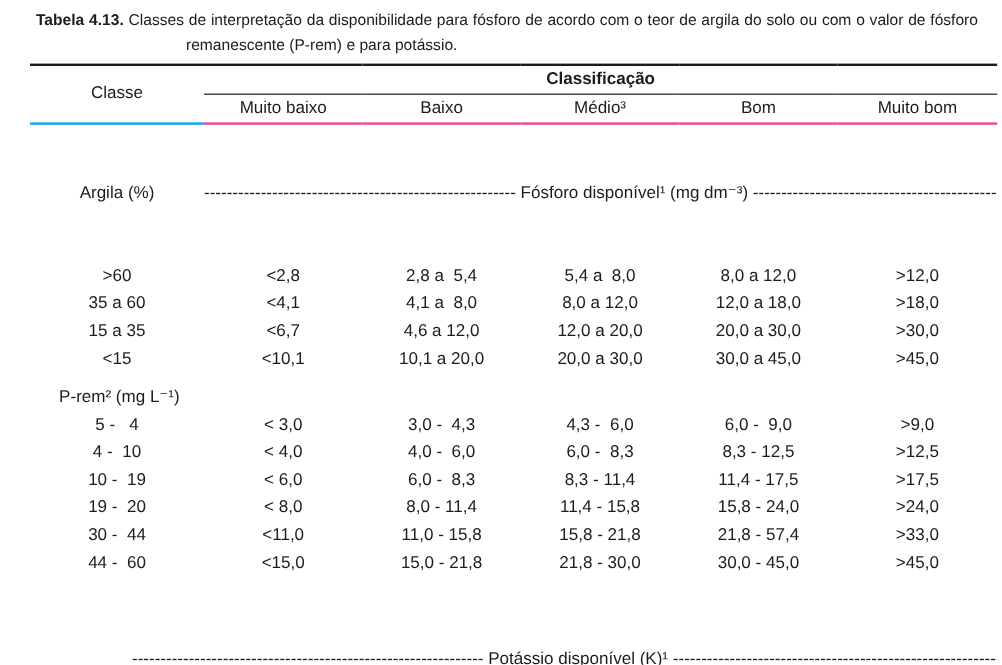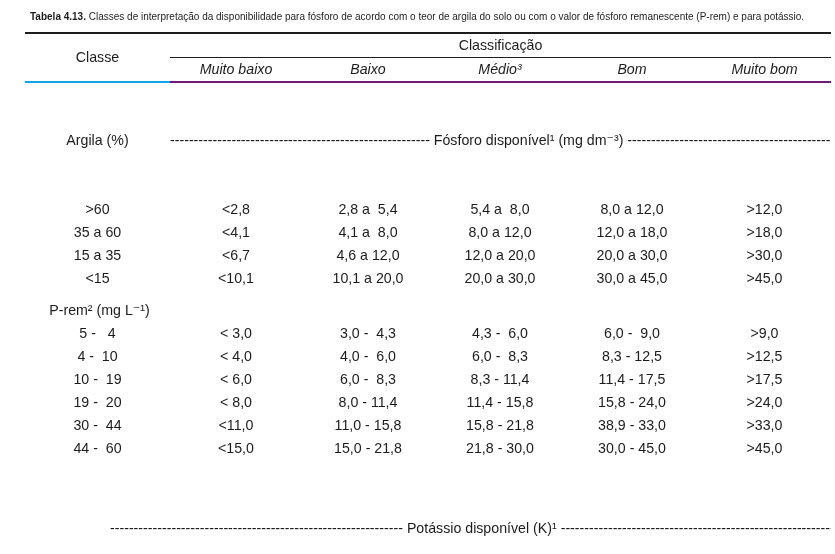--- a/index.html
+++ b/index.html
@@ -7,42 +7,42 @@
     width:835px;height:554px;overflow:hidden;
     font-family:"Liberation Sans","DejaVu Sans",sans-serif;
     color:#1c1c1c;
     -webkit-font-smoothing:antialiased;
   }
   .page{position:relative;width:835px;height:554px;}
 
   
   .title{
     margin:6px 20px 5px 30px;
-    font-size:10px;line-height:21px;
+    font-size:13px;line-height:21px;
     text-align:justify;
     padding-left:125px;text-indent:-125px;
   }
   .title .t-label{font-weight:bold;}
 
   
   table.tbl{
     margin-left:25px;width:806px;
     border-collapse:collapse;table-layout:fixed;
     font-size:14.2px;
     border-top:2px solid #1c1c1c;
     border-bottom:1.5px solid #1c1c1c;
   }
   .tbl td{
     text-align:center;vertical-align:middle;
     padding:0;line-height:23px;white-space:pre;
     overflow:hidden;
   }
   .h-classe{border-bottom:2px solid #0ea5e9;}
-  .h-classif{font-weight:normal;border-bottom:1.4px solid #1c1c1c;}
-  .h-level{border-bottom:2px solid #701a75;font-style:italic;}
+  .h-classif{font-weight:bold;border-bottom:1.4px solid #1c1c1c;}
+  .h-level{border-bottom:2px solid #ec4899;}
   .band-div{overflow:hidden;white-space:pre;text-align:center;width:100%;}
   .row-gap td{padding-top:9px;}
   .label-left{text-align:center;padding-left:4px !important;overflow:visible !important;}
   .kband td{padding-top:11px;padding-left:85px;}
 </style>
 </head>
 <body>
 
 <div class="page">
 
@@ -146,21 +146,21 @@
       <td>8,0 - 11,4</td>
       <td>11,4 - 15,8</td>
       <td>15,8 - 24,0</td>
       <td>&gt;24,0</td>
     </tr>
     <tr>
       <td>30 -  44</td>
       <td>&lt;11,0</td>
       <td>11,0 - 15,8</td>
       <td>15,8 - 21,8</td>
-      <td>38,9 - 33,0</td>
+      <td>21,8 - 57,4</td>
       <td>&gt;33,0</td>
     </tr>
     <tr>
       <td>44 -  60</td>
       <td>&lt;15,0</td>
       <td>15,0 - 21,8</td>
       <td>21,8 - 30,0</td>
       <td>30,0 - 45,0</td>
       <td>&gt;45,0</td>
     </tr>

